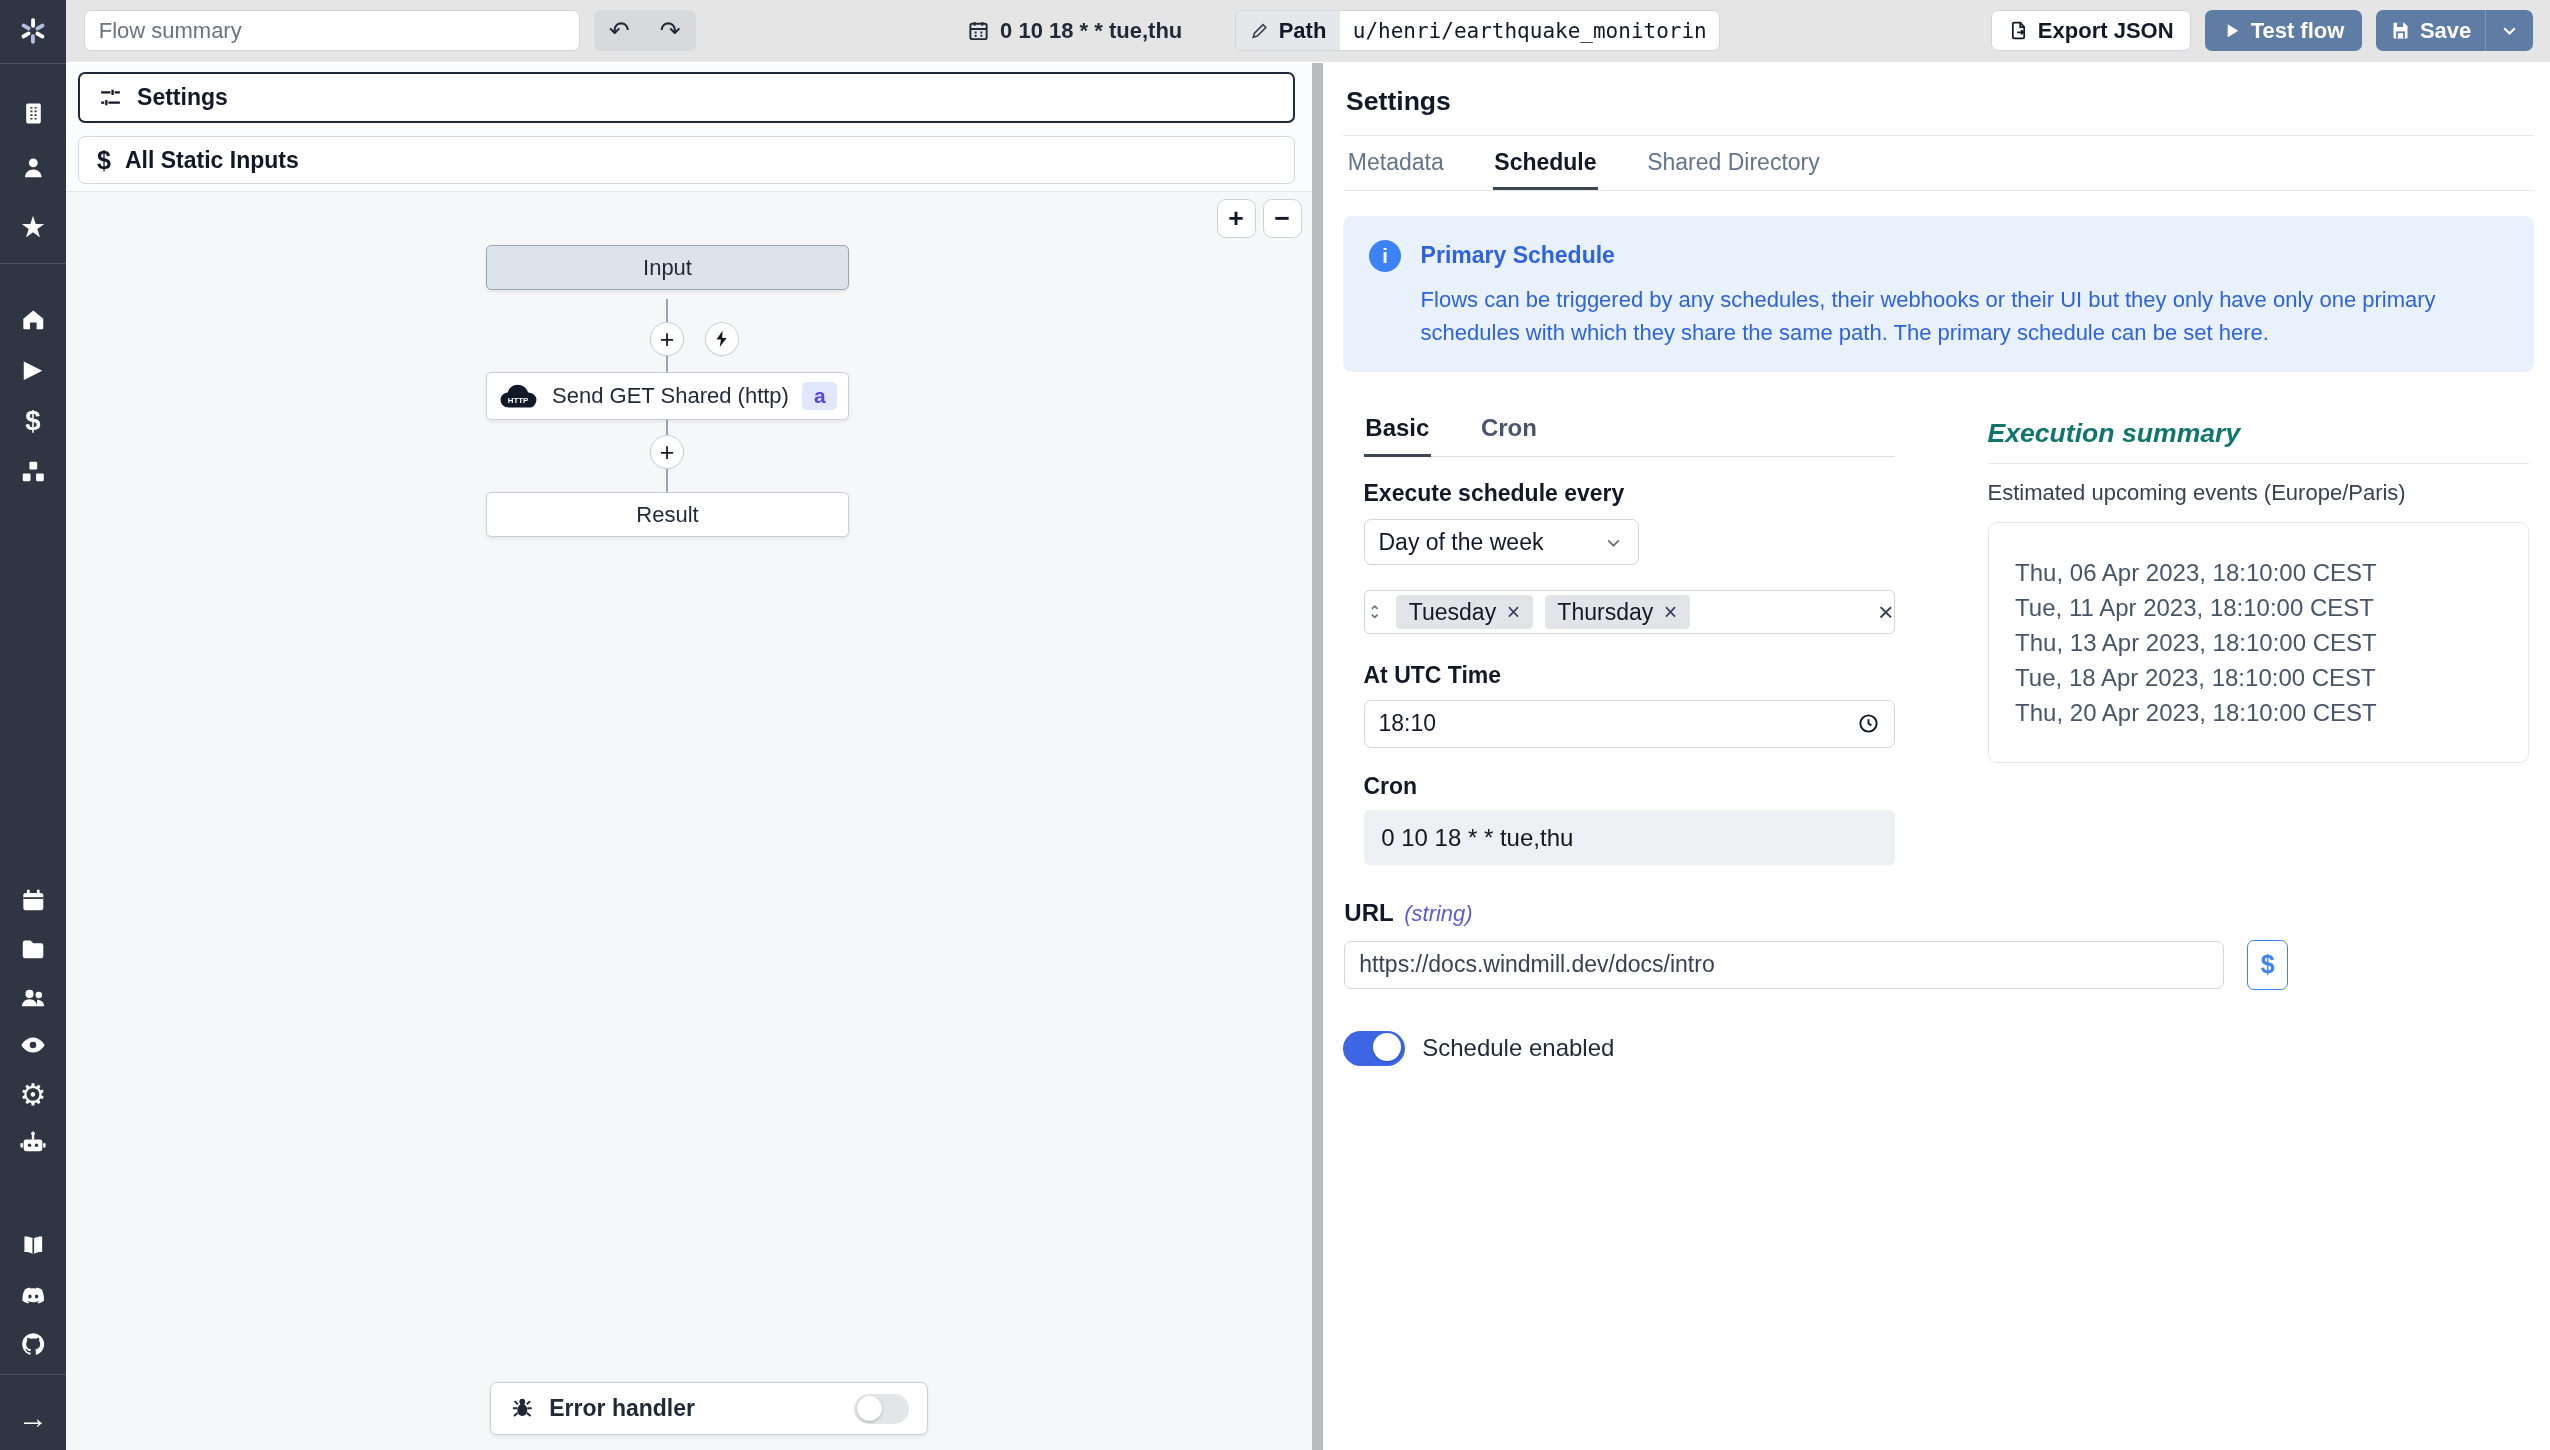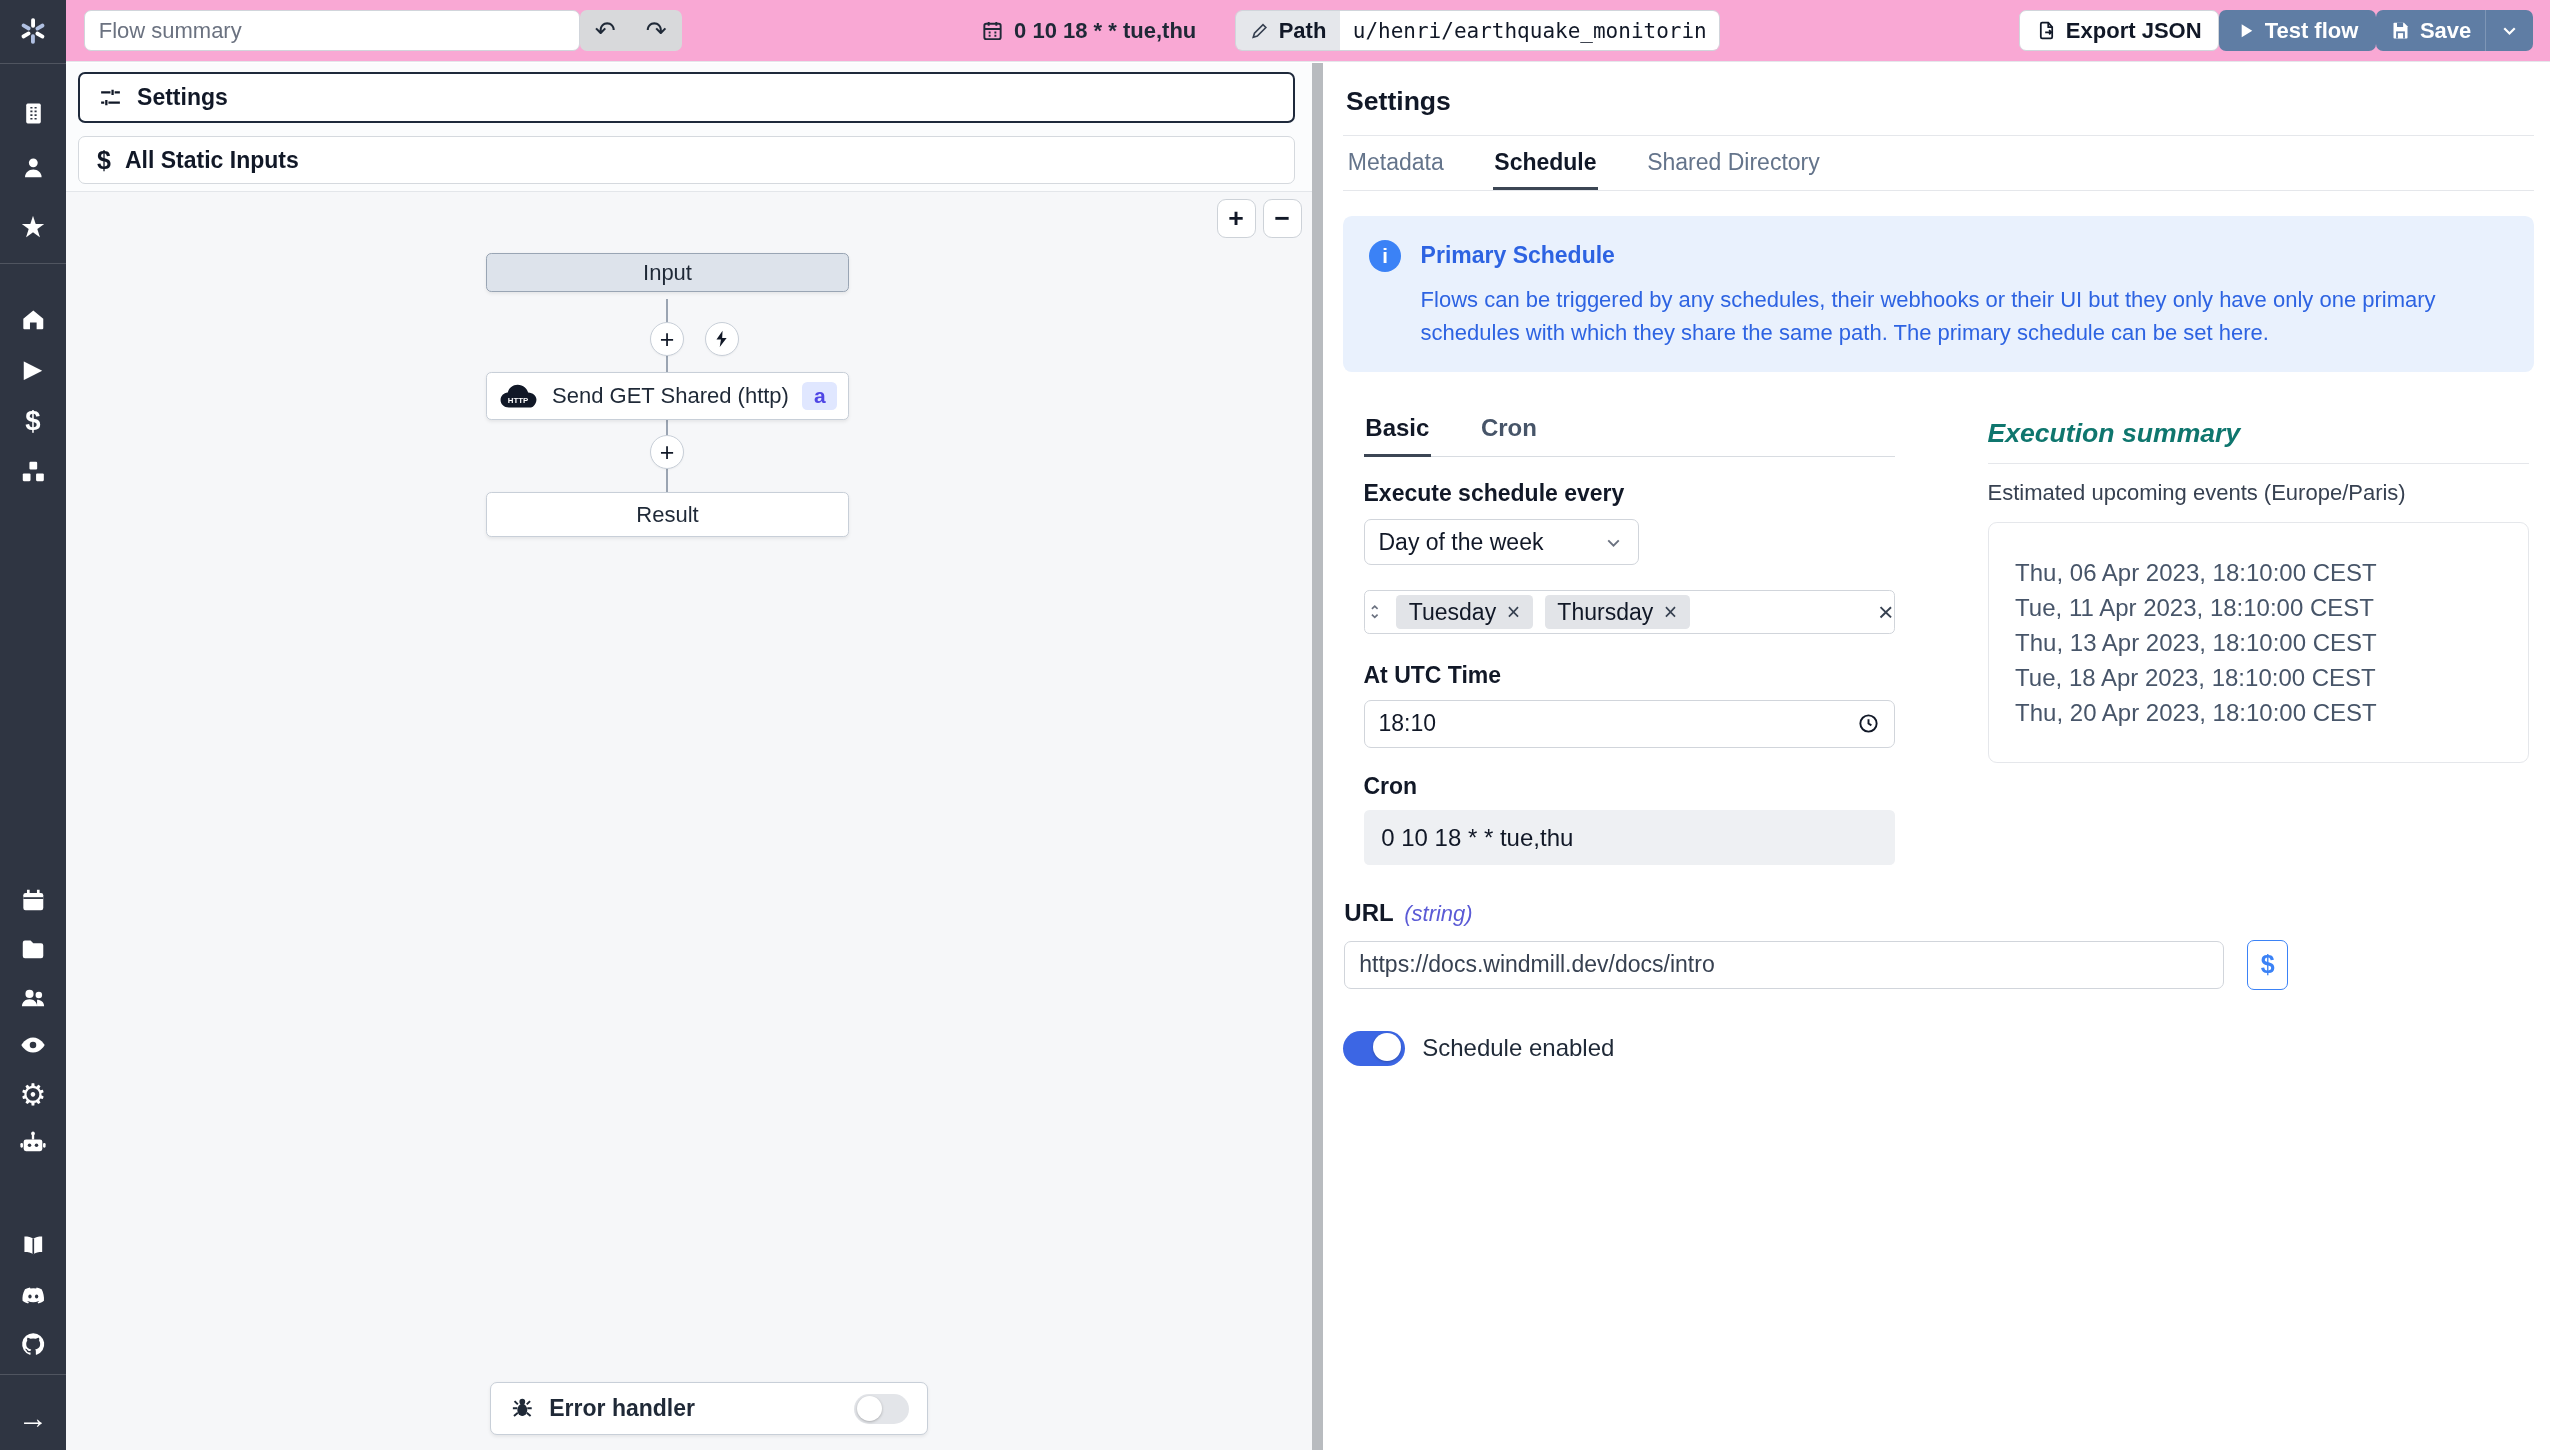--- a/index.html
+++ b/index.html
@@ -6,22 +6,22 @@
   html,body { width:2550px; height:1450px; overflow:hidden; background:#fff;
     font-family:"Liberation Sans","DejaVu Sans",sans-serif; color:#1f2937; }
 
   
   .sidebar { position:fixed; left:0; top:0; width:66px; height:1450px; background:#2f3542; z-index:30; }
   .sb-icon { position:absolute; left:0; width:66px; height:34px; display:flex; align-items:center; justify-content:center; color:#fff; cursor:pointer; }
   .sb-glyph { font-size:26.6px; line-height:1; color:#fff; }
   .sb-div { position:absolute; left:0; width:66px; height:0.9px; background:rgba(255,255,255,.16); }
 
   
-  .topbar { position:fixed; left:66px; top:0; width:2485px; height:62px; background:#f9a8d4;
-    border-bottom:0.9px solid #e5e7eb; display:flex; align-items:center; padding:0 17.7px; z-index:20; }
+  .topbar { position:fixed; left:66px; top:0; width:2485px; height:62px; background:#e5e5e5;
+    border-bottom:0.9px solid #e5e7eb; display:flex; align-items:center; padding:0 17.7px; gap:14px; z-index:20; }
   .summary-input { width:496px; height:41px; border:0.9px solid #d1d5db; border-radius:7px; padding:0 14px;
     font-size:22px; color:#374151; outline:none; font-family:inherit; }
   .summary-input::placeholder { color:#6b7280; }
   .undo-redo { height:41px; background:#d8d9db; border-radius:7px; display:flex; align-items:center; }
   .ur-btn { width:51px; height:41px; display:flex; align-items:center; justify-content:center;
     font-size:25px; color:#1f2937; background:none; border:none; cursor:pointer; }
   .tb-spacer { flex:1; }
   .cron-preview { display:flex; align-items:center; gap:10.6px; font-size:22px; font-weight:700; color:#1f2937; cursor:pointer; }
   .path-group { display:flex; height:41px; border:0.9px solid #d1d5db; border-radius:7px; overflow:hidden; margin-left:39px; cursor:pointer; }
   .path-pill { background:#e5e7eb; display:flex; align-items:center; gap:8.9px; padding:0 14px; font-size:22px; font-weight:700; color:#111827; }
@@ -42,21 +42,21 @@
   .settings-bar { top:8.9px; height:51px; border:2.7px solid #1e293b; }
   .static-bar  { top:73px; height:48px; border:0.9px solid #d5d9de; }
   .zoom-btns { position:absolute; top:136px; right:11.5px; display:flex; gap:7px; }
   .zoom-btn { width:39px; height:39px; background:#fff; border:0.9px solid #cdd2d8; border-radius:8.9px;
     font-size:26.6px; font-weight:700; color:#111827; display:flex; align-items:center; justify-content:center; cursor:pointer; }
   .edge { position:absolute; left:600px; width:1.8px; background:#9aa4b2; }
   .gcircle { position:absolute; width:34px; height:34px; border-radius:50%; background:#fff; border:0.9px solid #c8cfd8;
     display:flex; align-items:center; justify-content:center; color:#111827; font-size:25px; cursor:pointer; box-shadow:0 0.9px 1.8px rgba(0,0,0,.05); }
   .node { position:absolute; left:420px; width:363px; background:#fff; border:0.9px solid #c8cfd8; border-radius:5.3px;
     display:flex; align-items:center; justify-content:center; font-size:22px; color:#1f2937; box-shadow:0 1.8px 3.5px rgba(0,0,0,.07); cursor:pointer; }
-  .node-input  { top:190px; height:39px; background:#dde3eb; border-color:#99a5b4; }
+  .node-input  { top:182px; height:45px; background:#dde3eb; border-color:#99a5b4; }
   .node-step   { top:309px; height:48px; justify-content:space-between; padding:0 10.6px; }
   .node-result { top:429px; height:45px; }
   .node-error  { left:424px; top:1319px; width:438px; height:53px; border-radius:7px; justify-content:flex-start;
     gap:14px; padding:0 17.7px; font-weight:700; font-size:23px; }
   .badge-a { width:35px; height:28px; background:#e0e7ff; color:#4f46e5; font-weight:700; font-size:21px;
     border-radius:5.3px; display:flex; align-items:center; justify-content:center; }
   .step-label { flex:1; text-align:center; }
 
   .toggle { position:relative; border-radius:885px; cursor:pointer; flex:none; }
   .toggle .knob { position:absolute; top:2.7px; border-radius:50%; background:#fff; box-shadow:0 0.9px 2.7px rgba(0,0,0,.25); }

